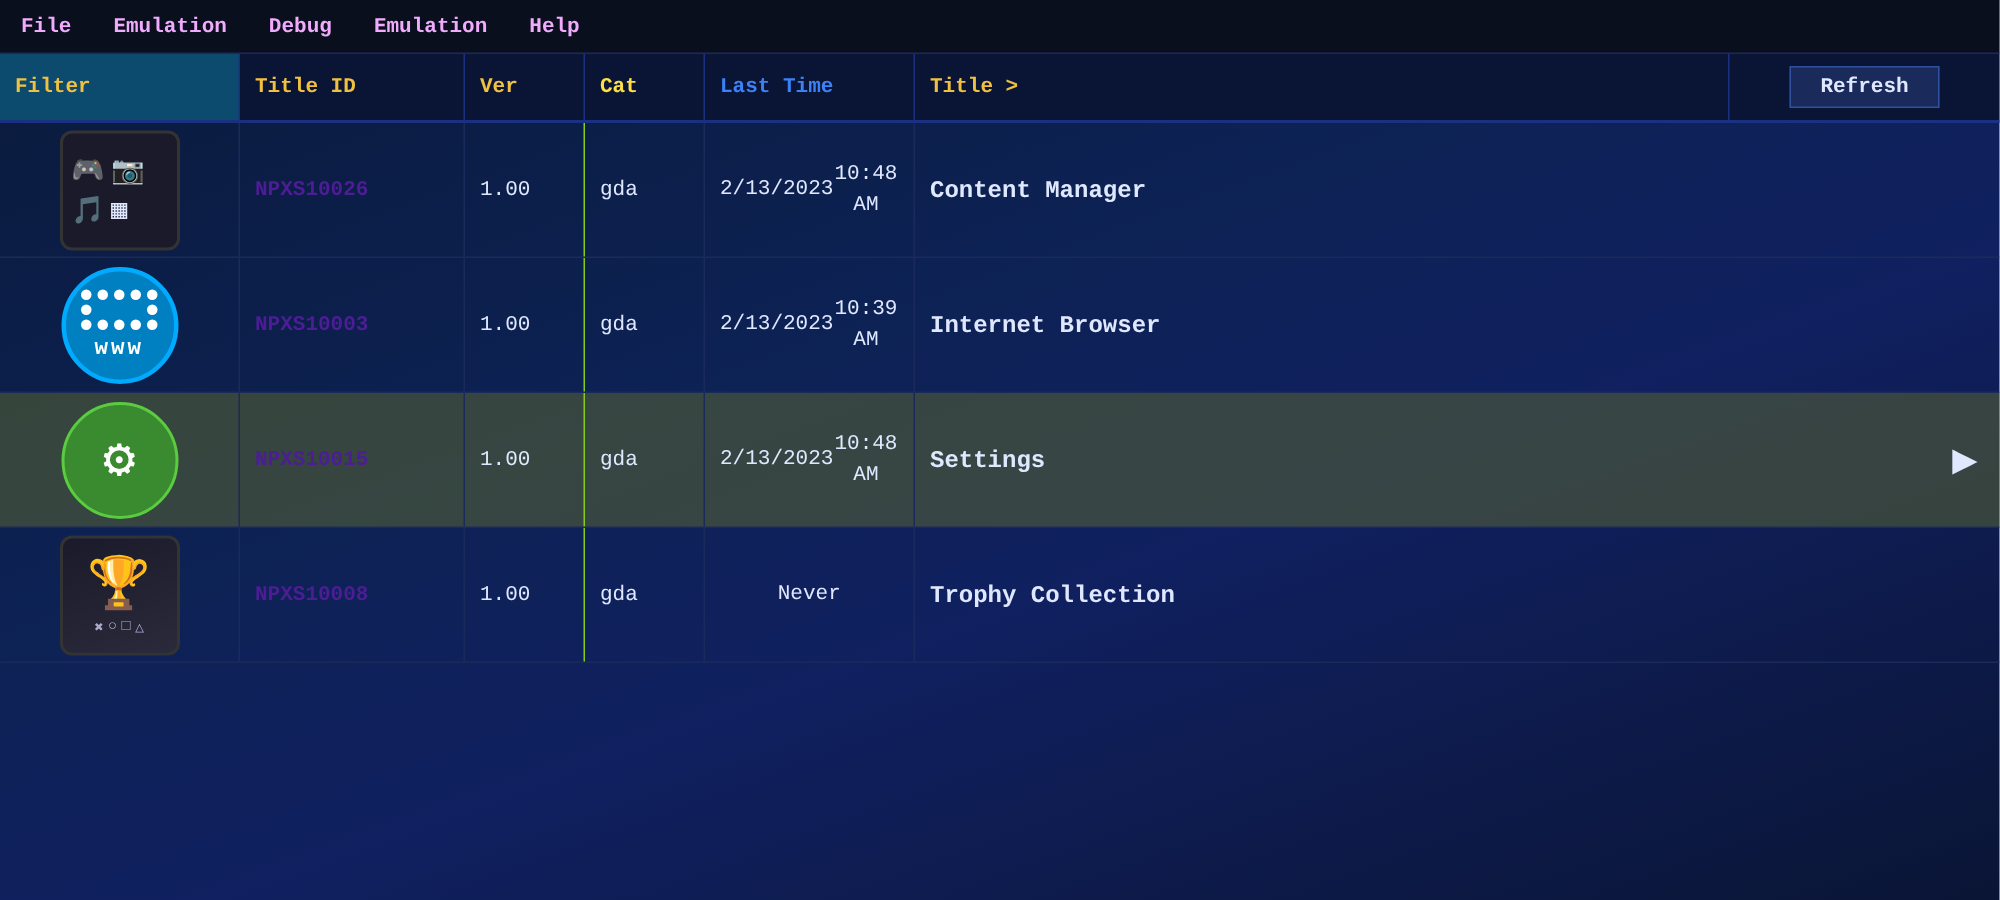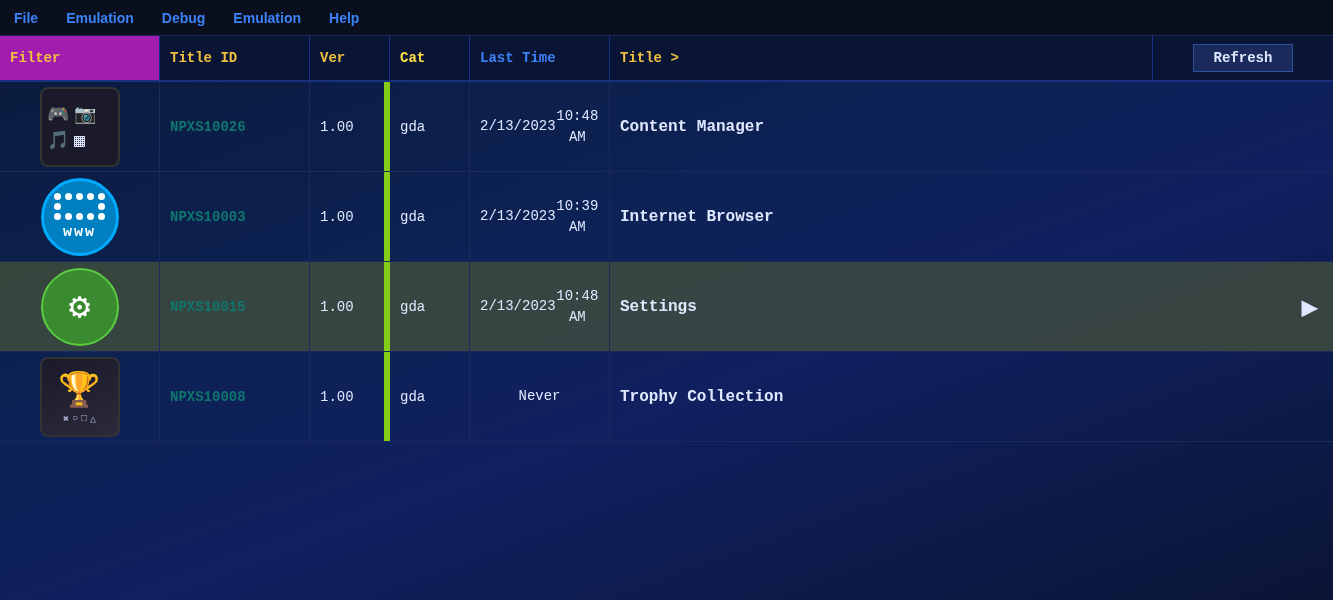--- a/index.html
+++ b/index.html
@@ -17,43 +17,43 @@
       display: flex;
       align-items: center;
       background: #0a0f1e;
       border-bottom: 1px solid #1a2a5a;
       padding: 4px 0;
       height: 36px;
     }
     .menubar-item {
       padding: 4px 14px;
       font-size: 14px;
-      color: #3b82f6;
+      color: #f0abfc;
       cursor: pointer;
-      font-family: Liberation Sans, sans-serif;
+      font-family: Liberation Mono, monospace;
       font-weight: bold;
     }
 
     
     .table-header {
       display: flex;
       align-items: center;
       background: #0a1535;
       border-bottom: 2px solid #1a3080;
       height: 46px;
       padding: 0 0;
     }
     .th-filter {
       width: 160px;
       min-width: 160px;
       padding: 0 10px;
       font-size: 14px;
       font-weight: bold;
       color: #f0c040;
-      background: #a21caf;
+      background: #0c4a6e;
       border-right: 1px solid #1a3080;
       height: 100%;
       display: flex; align-items: center;
     }
     .th-titleid {
       width: 150px;
       min-width: 150px;
       padding: 0 10px;
       font-size: 14px;
       font-weight: bold;
@@ -177,32 +177,32 @@
       background: linear-gradient(160deg, #1a1a2a 0%, #2a2a3a 100%);
       border: 2px solid #333;
     }
 
     .row-titleid {
       width: 150px;
       min-width: 150px;
       padding: 0 10px;
       font-size: 14px;
       font-weight: bold;
-      color: #0f766e;
+      color: #4c1d95;
       border-right: 1px solid #1a2a5a;
       height: 100%;
       display: flex; align-items: center;
     }
     .row-ver {
       width: 80px;
       min-width: 80px;
       padding: 0 10px;
       font-size: 14px;
       color: #e0e8ff;
-      border-right: 6px solid #84cc16;
+      border-right: 1px solid #84cc16;
       height: 100%;
       display: flex; align-items: center;
     }
     .row-cat {
       width: 80px;
       min-width: 80px;
       padding: 0 10px;
       font-size: 14px;
       color: #e0e8ff;
       border-right: 1px solid #1a2a5a;

